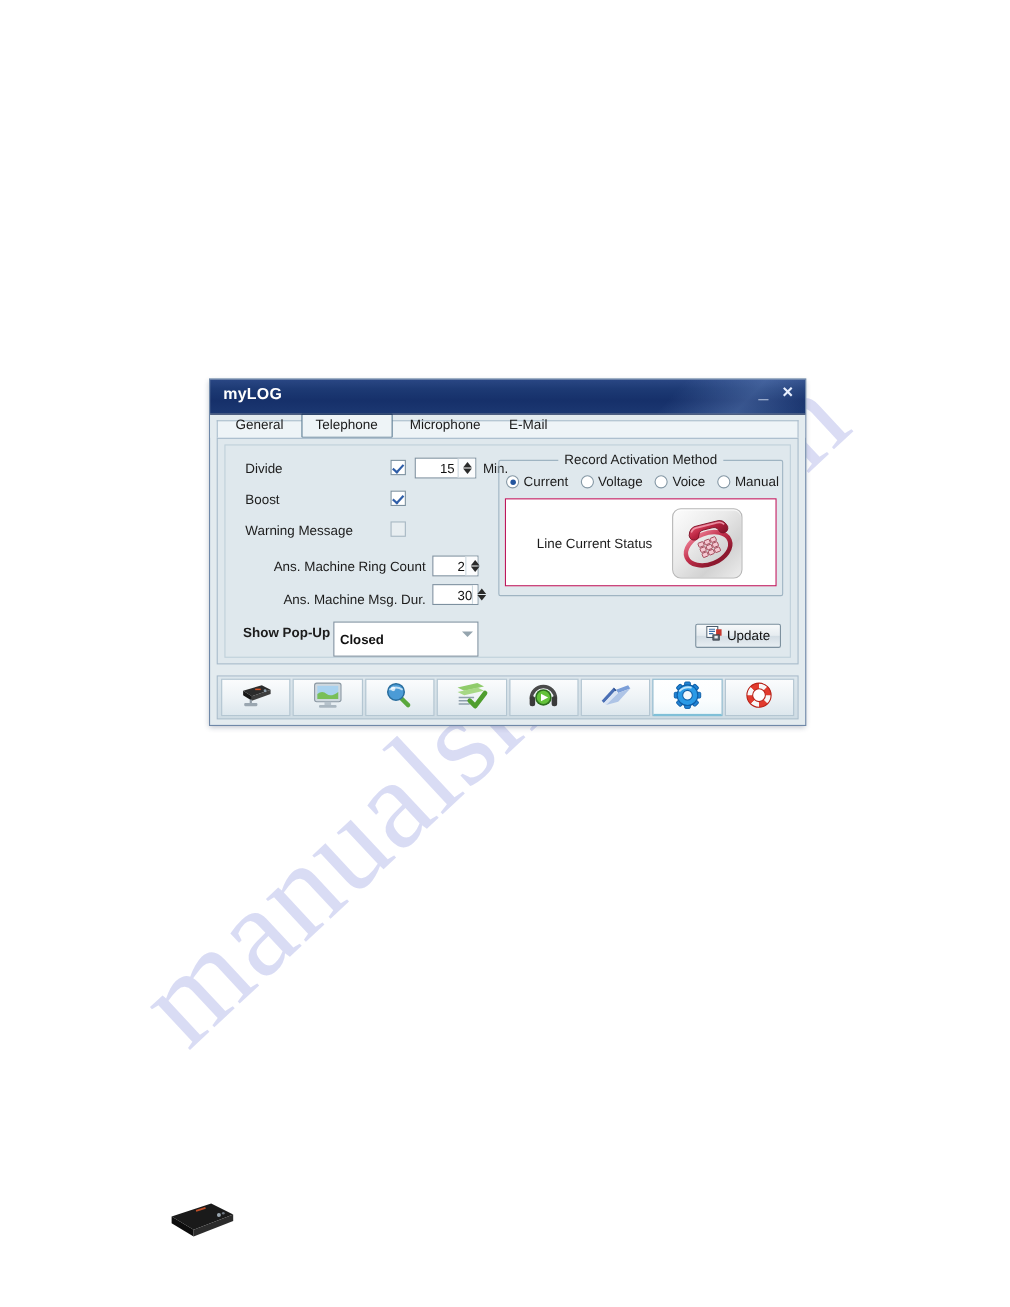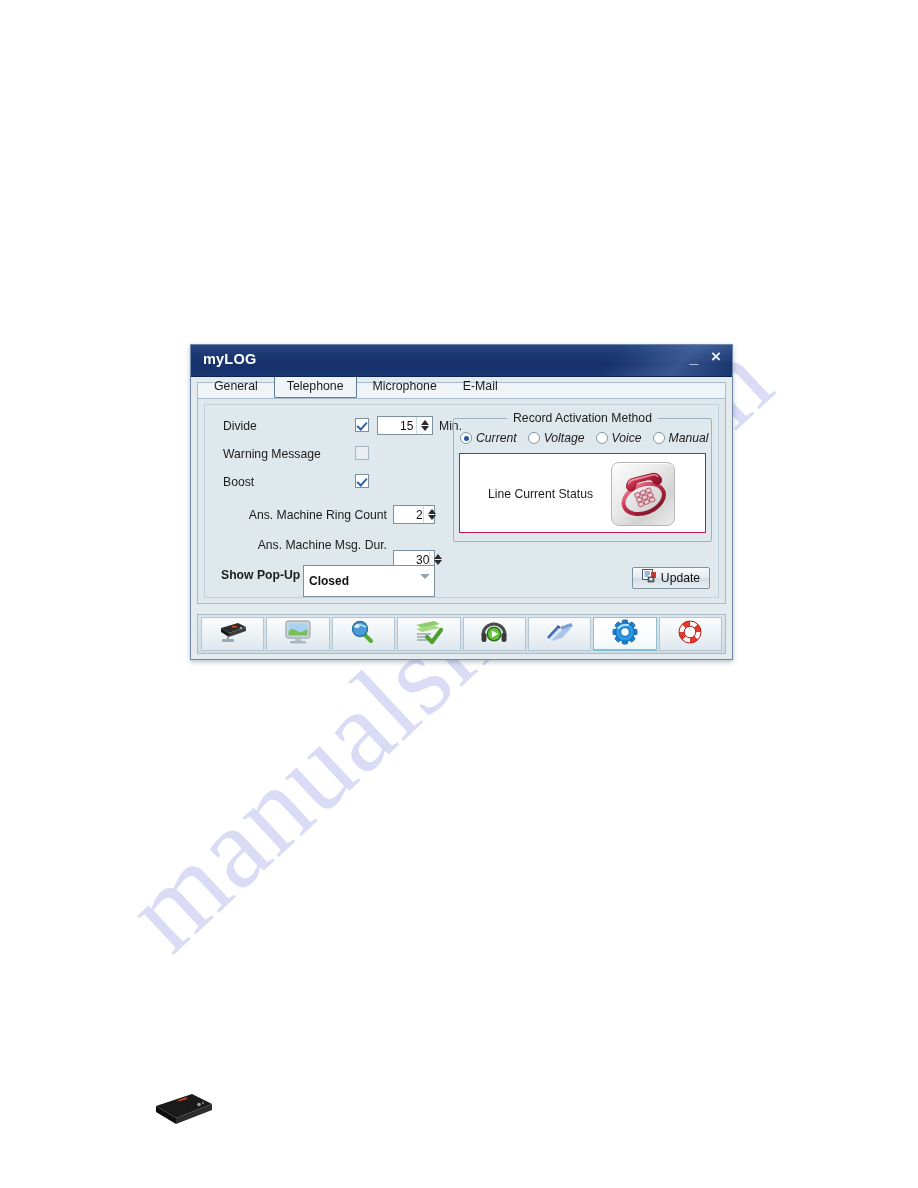--- a/index.html
+++ b/index.html
@@ -308,21 +308,20 @@
     position: absolute;
     left: 2.5px; top: 2.5px;
     width: 5px; height: 5px;
     border-radius: 50%;
     background: #23559e;
   }
   .radio-label {
     font-size: 12.2px;
     color: #1c1c1c;
     white-space: nowrap;
-    font-style: italic;
   }
 
   #status-box {
     position: absolute;
     left: 5px; top: 34px;
     right: 5px;
     height: 80px;
     background: #ffffff;
     border: 1px solid #be185d;
     box-sizing: border-box;
@@ -447,43 +446,43 @@
             <div class="sp-value">15</div>
             <div class="sp-arrows">
               <div class="up"></div>
               <div class="down"></div>
             </div>
           </div>
           <div id="divide-unit">Min.</div>
         </div>
 
         <div class="field-row">
+          <div class="field-label">Boost</div>
+          <div class="checkbox checked"></div>
+        </div>
+
+        <div class="field-row">
           <div class="field-label">Warning Message</div>
           <div class="checkbox disabled"></div>
-        </div>
-
-        <div class="field-row">
-          <div class="field-label">Boost</div>
-          <div class="checkbox checked"></div>
         </div>
 
         <div class="field-row" style="height:30px;margin-top:4px;">
           <div class="field-label right-align" style="right:68px;top:7px;">Ans. Machine Ring Count</div>
           <div class="spinner" id="spin-ring" style="top:4px;">
             <div class="sp-value">2</div>
             <div class="sp-arrows">
               <div class="up"></div>
               <div class="down"></div>
             </div>
           </div>
         </div>
 
         <div class="field-row" style="height:30px;">
           <div class="field-label right-align" style="right:68px;top:7px;">Ans. Machine Msg. Dur.</div>
-          <div class="spinner" id="spin-msgdur" style="top:19px;text-align:right;">
+          <div class="spinner" id="spin-msgdur" style="top:0;text-align:right;">
             <div class="sp-value">30</div>
             <div class="sp-arrows">
               <div class="up"></div>
               <div class="down"></div>
             </div>
           </div>
         </div>
 
         <div class="field-row" style="height:30px;font-weight:bold;">
           <div class="field-label" style="left:6px;top:7px;">Show Pop-Up</div>

